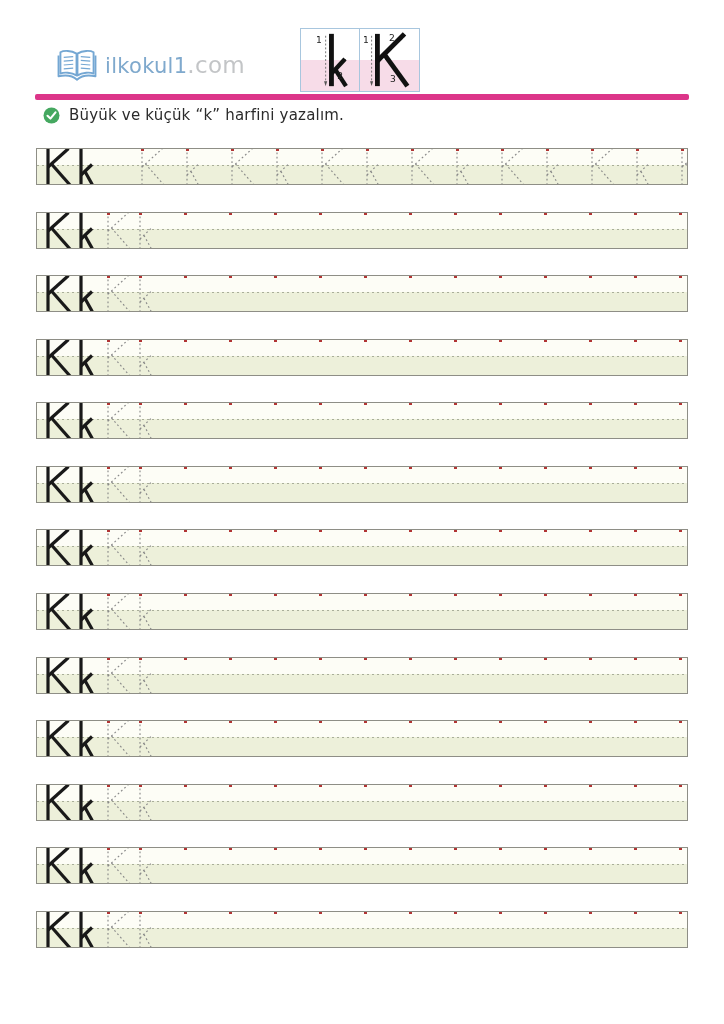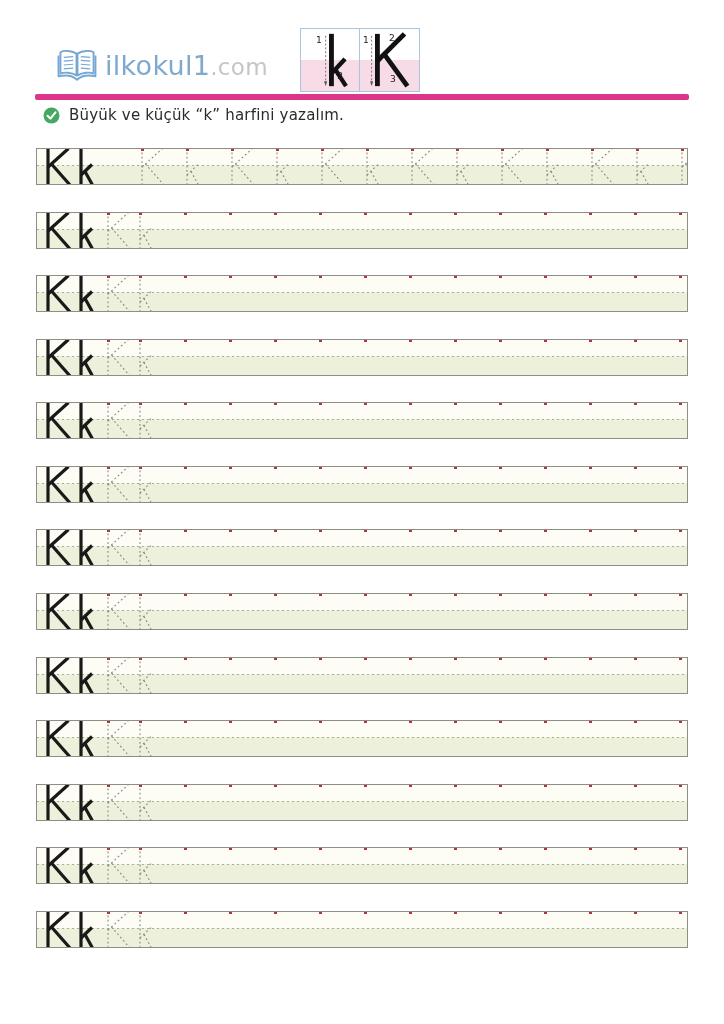--- a/index.html
+++ b/index.html
@@ -2,21 +2,21 @@
 <html><head>
 <meta charset="utf-8">
 <style>
   html,body{margin:0;padding:0;background:#fff;}
   body{width:724px;height:1024px;position:relative;overflow:hidden;
        font-family:"DejaVu Sans","Liberation Sans",sans-serif;}
   .abs{position:absolute;}
   
   .logo{left:56px;top:47px;display:flex;align-items:center;gap:7px;}
   .logo svg{display:block;}
-  .brand{font-size:27px;color:var(--logo-blue);letter-spacing:.3px;}
+  .brand{font-size:21px;color:var(--logo-blue);letter-spacing:.3px;}
   .tld{font-size:23px;color:var(--logo-gray);letter-spacing:.3px;}
   .guide{left:300px;top:28px;display:flex;}
   .cell{width:60px;height:64px;border:1px solid var(--blue-border);box-sizing:border-box;
         background:linear-gradient(to bottom,#ffffff 0 50%,var(--guide-pink) 50% 100%);}
   .cell+.cell{border-left:none;}
   .cell svg{display:block;width:100%;height:100%;}
   .gnum{font-size:9.5px;fill:#222;}
   .rule{left:35px;top:94px;width:654px;height:6px;background:var(--magenta);border-radius:2px;}
   
   .instr{left:43px;top:106px;display:flex;align-items:center;gap:9px;}

